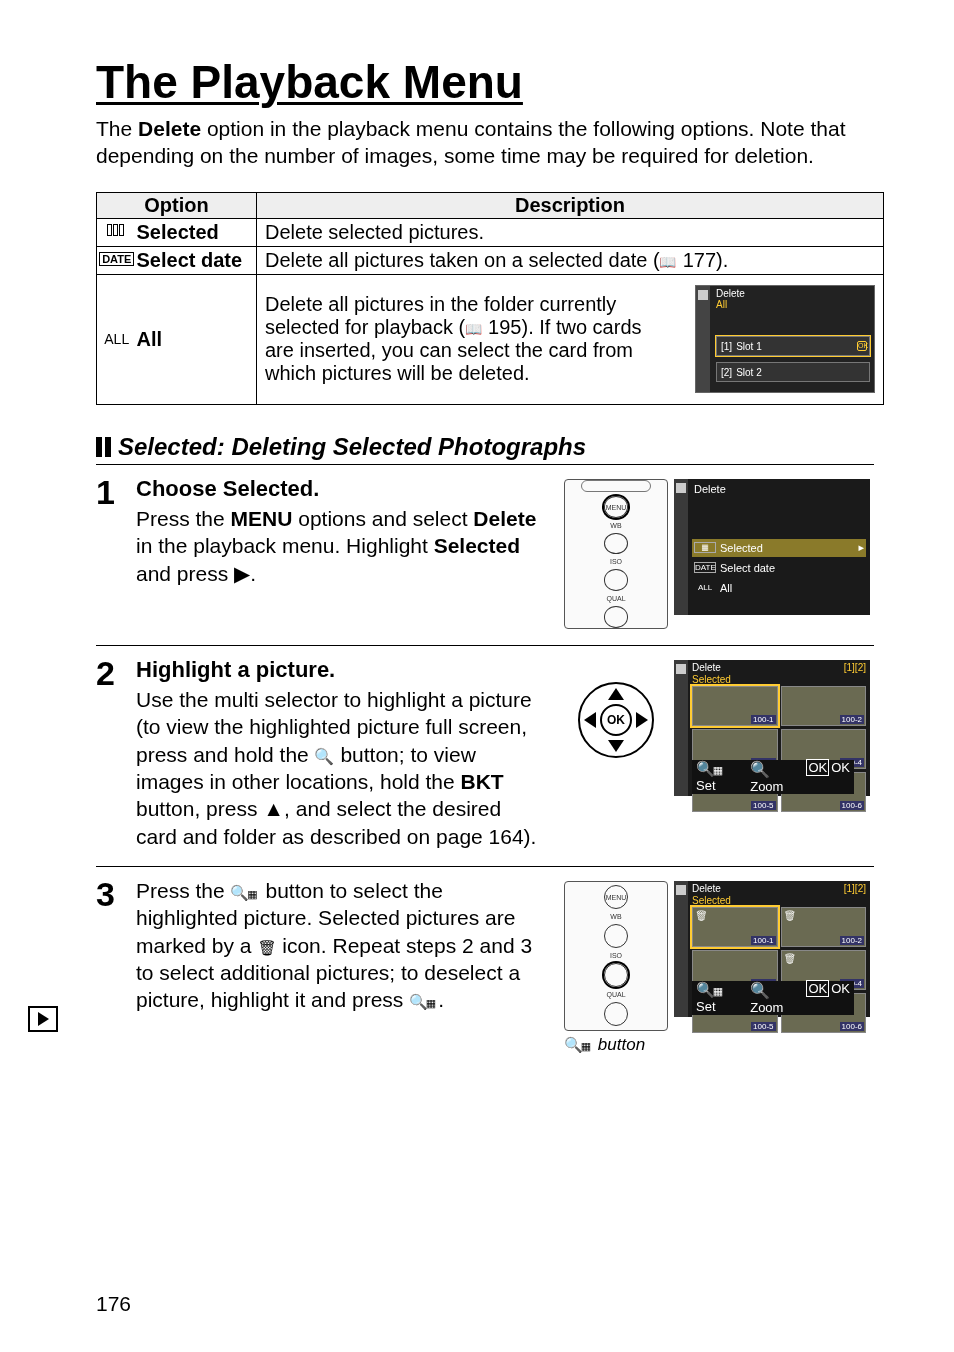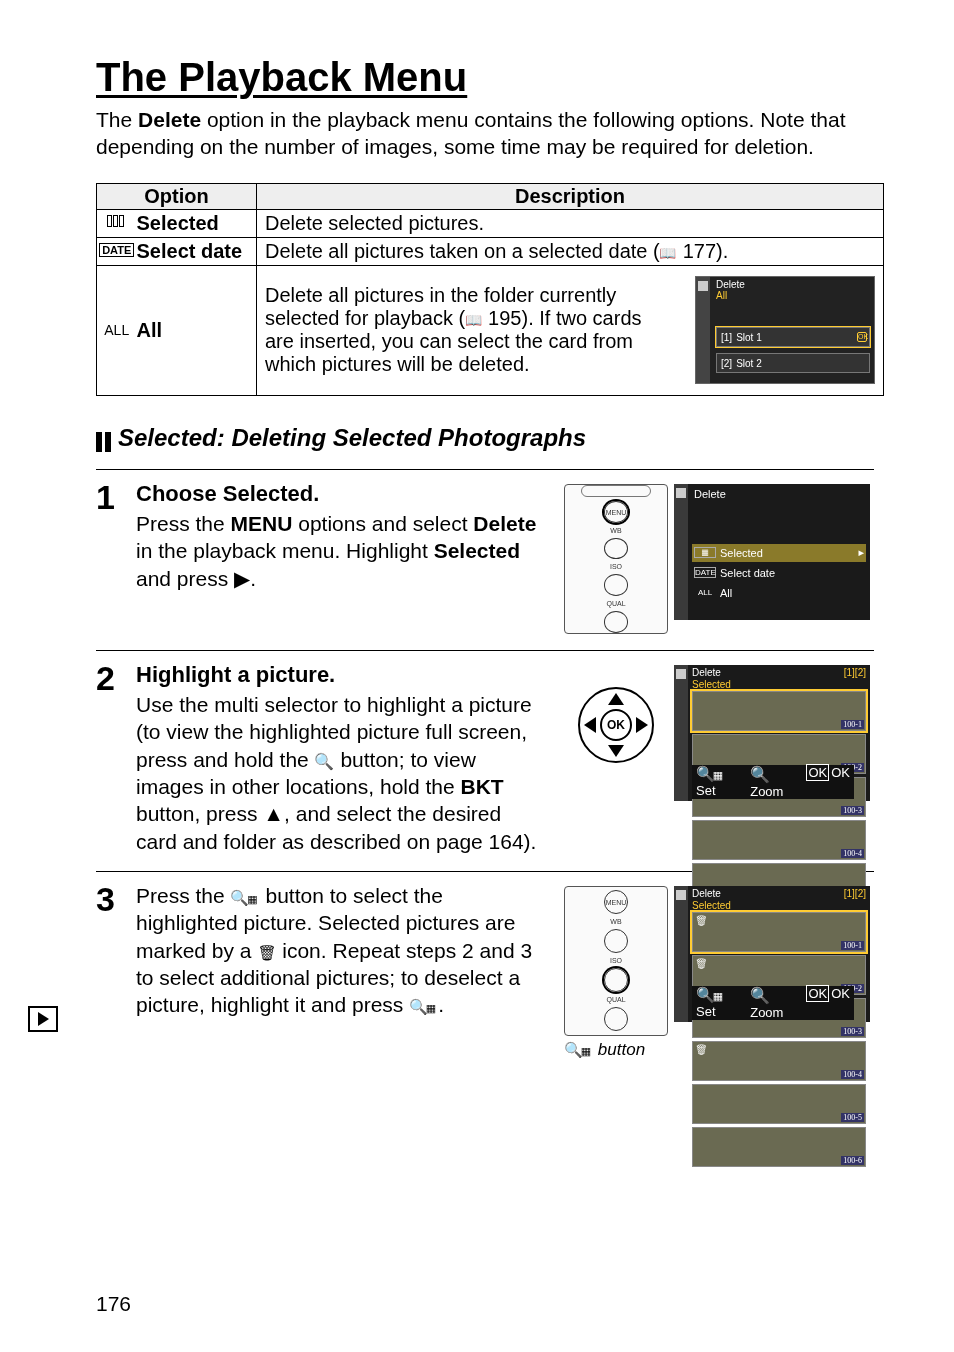--- a/index.html
+++ b/index.html
@@ -11,21 +11,21 @@
     font-family:"Segoe UI",Arial,Helvetica,sans-serif;
     color:#000;
     position:relative;
   }
   .page {
     padding:55px 80px 0 96px;
     width:954px;
   }
   .title {
     font-family:"Segoe UI Semibold","Segoe UI",Arial,sans-serif;
-    font-size:40px;
+    font-size:46px;
     font-weight:800;
     text-decoration:underline;
     text-underline-offset:4px;
     text-decoration-thickness:3px;
     margin:0 0 4px 0;
   }
   .intro {
     font-size:21px;
     line-height:1.3;
     margin:6px 0 16px 0;
@@ -78,23 +78,23 @@
   }
   .mini-shot .tab { position:absolute; left:0; top:0; bottom:0; width:14px; background:#444; }
   .mini-shot .play-ic { position:absolute; left:2px; top:4px; width:10px; height:10px; background:#ccc; }
   .mini-shot .hdr { position:absolute; left:20px; top:2px; }
   .mini-shot .row { position:absolute; left:20px; right:4px; height:20px; border:1px solid #777; background:#333; display:flex; align-items:center; padding-left:4px; }
   .mini-shot .row .sel { position:absolute; right:2px; top:4px; width:10px; height:10px; border:1px solid #fc3; border-radius:2px; color:#fc3; font-size:7px; line-height:8px; text-align:center; }
 
   .section-hdr {
     margin-top:28px;
     display:flex;
-    align-items:flex-end;
+    align-items:center;
     border-bottom:1px solid #000;
-    padding-bottom:17px;
+    padding-bottom:3px;
     gap:6px;
   }
   .section-hdr .bars { width:16px; height:20px; display:flex; gap:3px; }
   .section-hdr .bars span { width:6px; background:#000; }
   .section-hdr h2 {
     font-size:24px; font-style:italic; font-weight:700; margin:0;
     font-family:"Segoe UI",Arial,sans-serif;
   }
 
   .step {
@@ -145,21 +145,21 @@
   .dial-box { width:104px; height:150px; border:1px solid #555; border-radius:4px; display:flex; flex-direction:column; align-items:center; justify-content:center; gap:4px; font-style:normal; font-size:7px; color:#333; background:#fafafa; }
   .dial-btn { width:24px;height:24px;border:1.5px solid #333;border-radius:50%; display:flex;align-items:center;justify-content:center; }
   .dial-btn.hl { box-shadow:0 0 0 2px #000; }
 
   .thumb-shot {
     width:196px; height:136px; background:#1a1a1a; color:#fff; font-size:10px; position:relative; font-style:normal;
   }
   .thumb-shot .tab { position:absolute; left:0; top:0; bottom:0; width:14px; background:#3a3a3a; }
   .thumb-shot .play-ic { position:absolute; left:2px; top:4px; width:10px; height:10px; background:#ccc; }
   .thumb-shot .hdr-row { position:absolute; top:2px; left:18px; right:4px; display:flex; justify-content:space-between; }
-  .thumb-shot .grid { position:absolute; top:26px; left:18px; right:4px; display:grid; grid-template-columns:repeat(1,1fr); gap:3px;font-family:Liberation Serif, serif; }
+  .thumb-shot .grid { position:absolute; top:26px; left:18px; right:4px; display:grid; grid-template-columns:repeat(2,1fr); gap:3px; }
   .thumb-shot .cell { height:40px; background:#6a6a52; border:1px solid #888; position:relative; }
   .thumb-shot .cell .lab { position:absolute; right:1px; bottom:1px; background:#336; color:#fff; font-size:8px; padding:0 2px; }
   .thumb-shot .cell.sel { outline:2px solid #fc3; }
   .thumb-shot .cell .trash { position:absolute; left:2px; top:2px; color:#fff; font-size:10px; }
   .thumb-shot .foot { position:absolute; bottom:2px; left:18px; right:16px; display:flex; justify-content:flex-end; font-size:13px; }
   .thumb-shot .foot span { background:#111; padding:0 2px; }
 
   .menu-shot { width:196px; height:136px; background:#1a1a1a; color:#fff; font-size:11px; position:relative; font-style:normal; }
   .menu-shot .tab { position:absolute; left:0; top:0; bottom:0; width:14px; background:#3a3a3a; }
   .menu-shot .play-ic { position:absolute; left:2px; top:4px; width:10px; height:10px; background:#ccc; }

